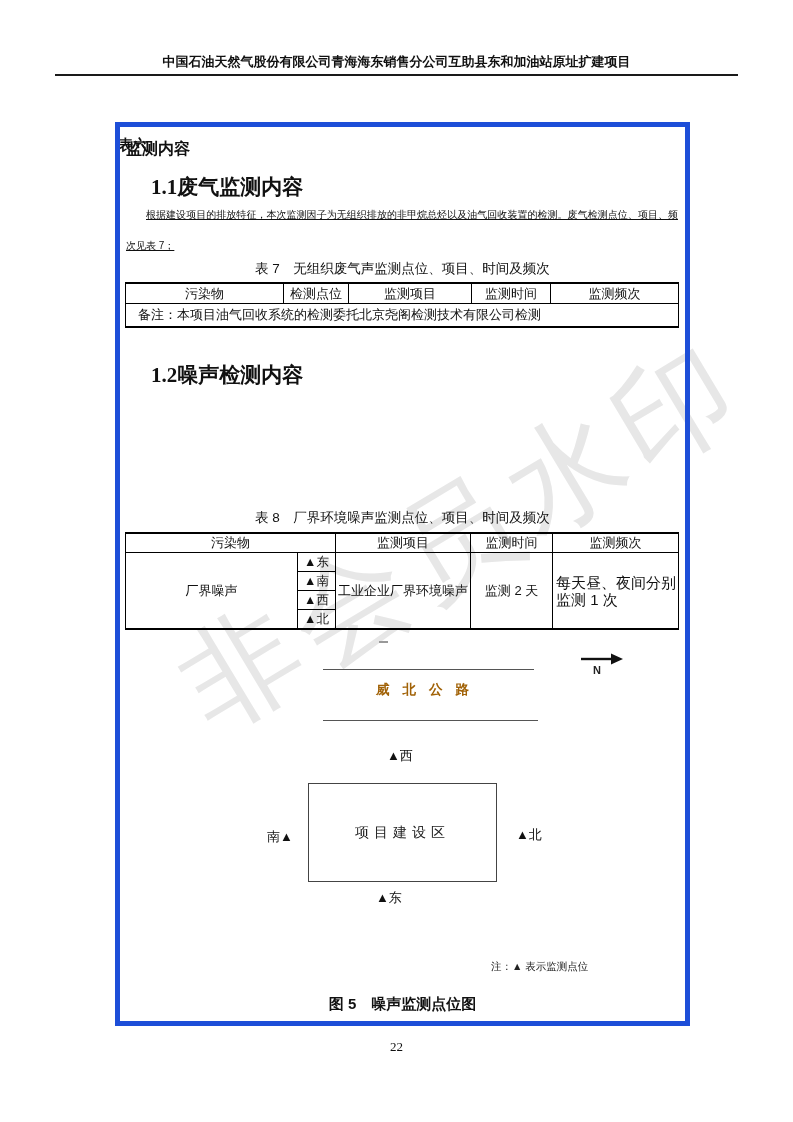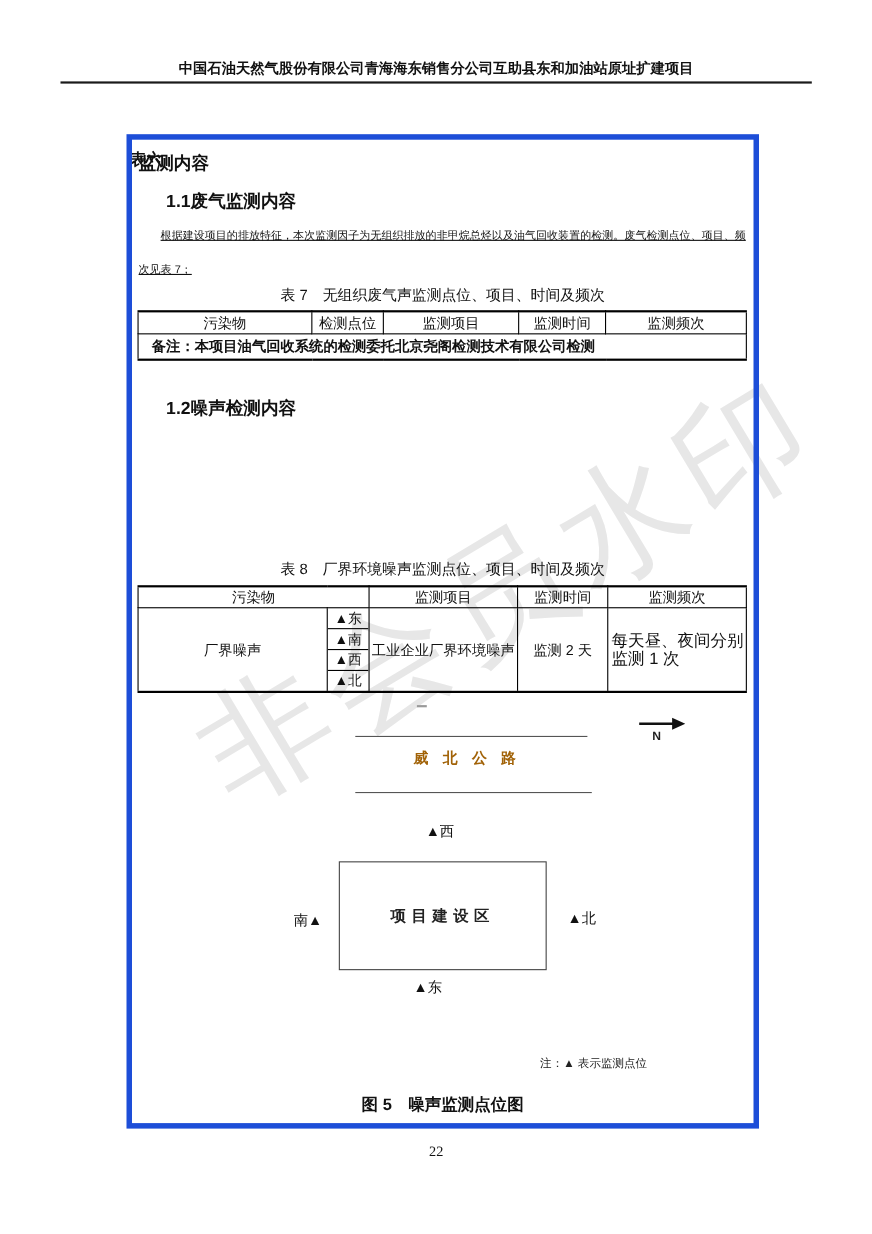--- a/index.html
+++ b/index.html
@@ -16,33 +16,33 @@
     user-select:none;
   }
   
   .header-title{top:53px;left:0;width:100%;text-align:center;font-size:13px;font-weight:600;}
   .header-rule{top:74px;left:55px;width:683px;height:0;border-top:2px solid #1a1a1a;}
   .table-six{top:98px;left:118px;font-size:15px;font-weight:700;margin-top:38px;}
   
   .content-box{left:115px;top:122px;width:565px;height:894px;border:5px solid #1d4ed8;}
   .content-box > div{position:absolute;}
   .sec-title{left:6px;top:12px;font-size:16px;font-weight:700;}
-  .h-sub{left:31px;font-size:16px;font-weight:700;}
+  .h-sub{left:31px;font-size:21px;font-weight:700;font-family:Liberation Serif, serif;}
   .h11{top:46px;} .h12{top:234px;}
   .para{left:6px;width:552px;font-size:10px;line-height:31px;text-align:justify;text-indent:2em;text-decoration:underline;}
   .para1{top:72px;} .para2{top:259px;}
   .t-title{left:0;width:100%;text-align:center;font-size:13.5px;font-weight:400;}
   .t7-title{top:133px;} .t8-title{top:382px;}
   .t-wrap7{left:5px;top:155px;} .t-wrap8{left:5px;top:405px;}
   table.t{border-collapse:collapse;table-layout:fixed;width:553px;font-size:13px;
     border-top:2.5px solid #000;border-bottom:2.5px solid #000;padding-left:24px;}
   table.t td{border:1px solid #000;text-align:center;padding:0 2px;overflow:hidden;}
   .t7 .hrow td{height:19px;}
   .t7 .drow td{height:25px;}
-  .t7 .remark{height:22px;text-align:left;padding-left:12px;font-weight:bold;}
+  .t7 .remark{height:22px;text-align:left;padding-left:12px;}
   .t8 .hrow td{height:18px;}
   .t8 .drow td{height:75px;}
   td.dirs{padding:0 !important;}
   .dirs .dcell{height:18px;line-height:18px;font-size:12.5px;}
   .dirs .dcell + .dcell{border-top:1px solid #000;}
   td.freq{text-align:left !important;padding:0 2px 0 3px !important;line-height:17px;font-size:15px;}
   
   .n-arrow{left:461px;top:524px;width:42px;height:12px;}
   .n-label{left:473px;top:537px;font-size:11px;font-weight:700;color:#222;}
   .road-line{height:0;border-top:1.5px solid #555;}
@@ -51,21 +51,21 @@
   .road-label{left:203px;top:554px;width:212px;text-align:center;font-size:13.5px;
     letter-spacing:13px;font-weight:600;color:#a16207;}
   .tiny-dash{left:259px;top:514px;width:9px;height:0;border-top:2px solid #999;}
   .marker{font-size:13px;color:#111;}
   .w-marker{left:267px;top:620px;}
   .s-marker{left:147px;top:701px;}
   .nb-marker{left:396px;top:699px;}
   .e-marker{left:256px;top:762px;}
   .site-rect{left:188px;top:656px;width:187px;height:97px;border:1px solid #444;
     display:flex;align-items:center;justify-content:center;}
-  .site-label{font-size:14px;font-weight:700;letter-spacing:5px;color:#222;}
+  .site-label{font-size:14px;font-weight:400;letter-spacing:5px;color:#222;}
   .fig-note{left:371px;top:833px;font-size:10.5px;color:#222;}
   .fig-caption{left:0;top:868px;width:100%;text-align:center;font-size:15px;font-weight:700;}
   
   .page-num{top:1039px;left:0;width:100%;text-align:center;font-size:13px;
     font-family:"Liberation Serif", serif;}
 </style>
 </head>
 <body>
 
 <div class="watermark">非会员水印</div>

